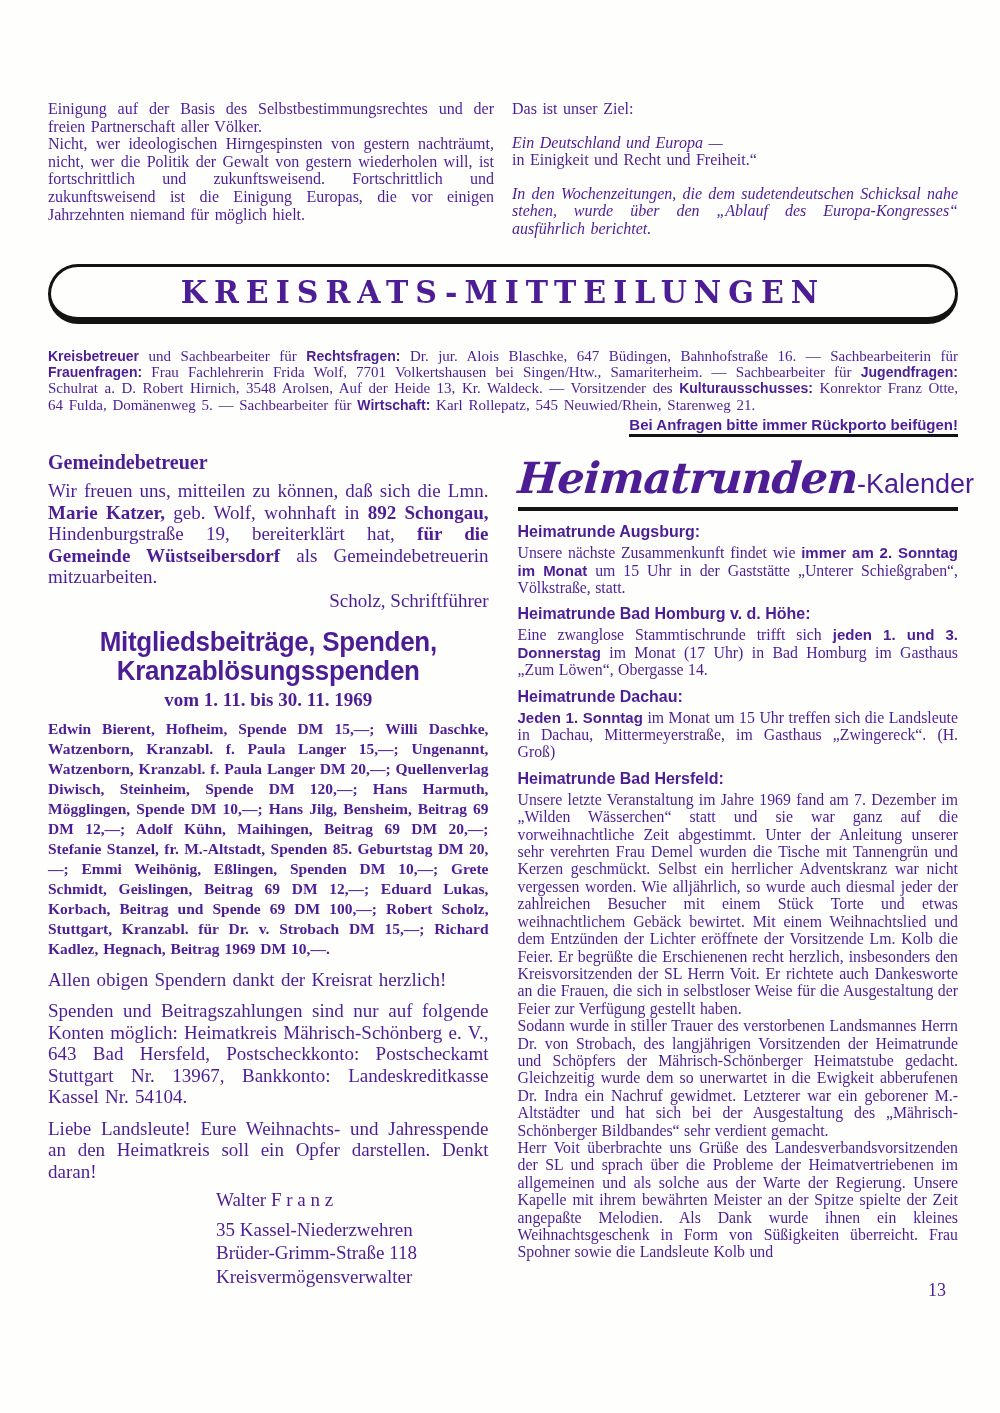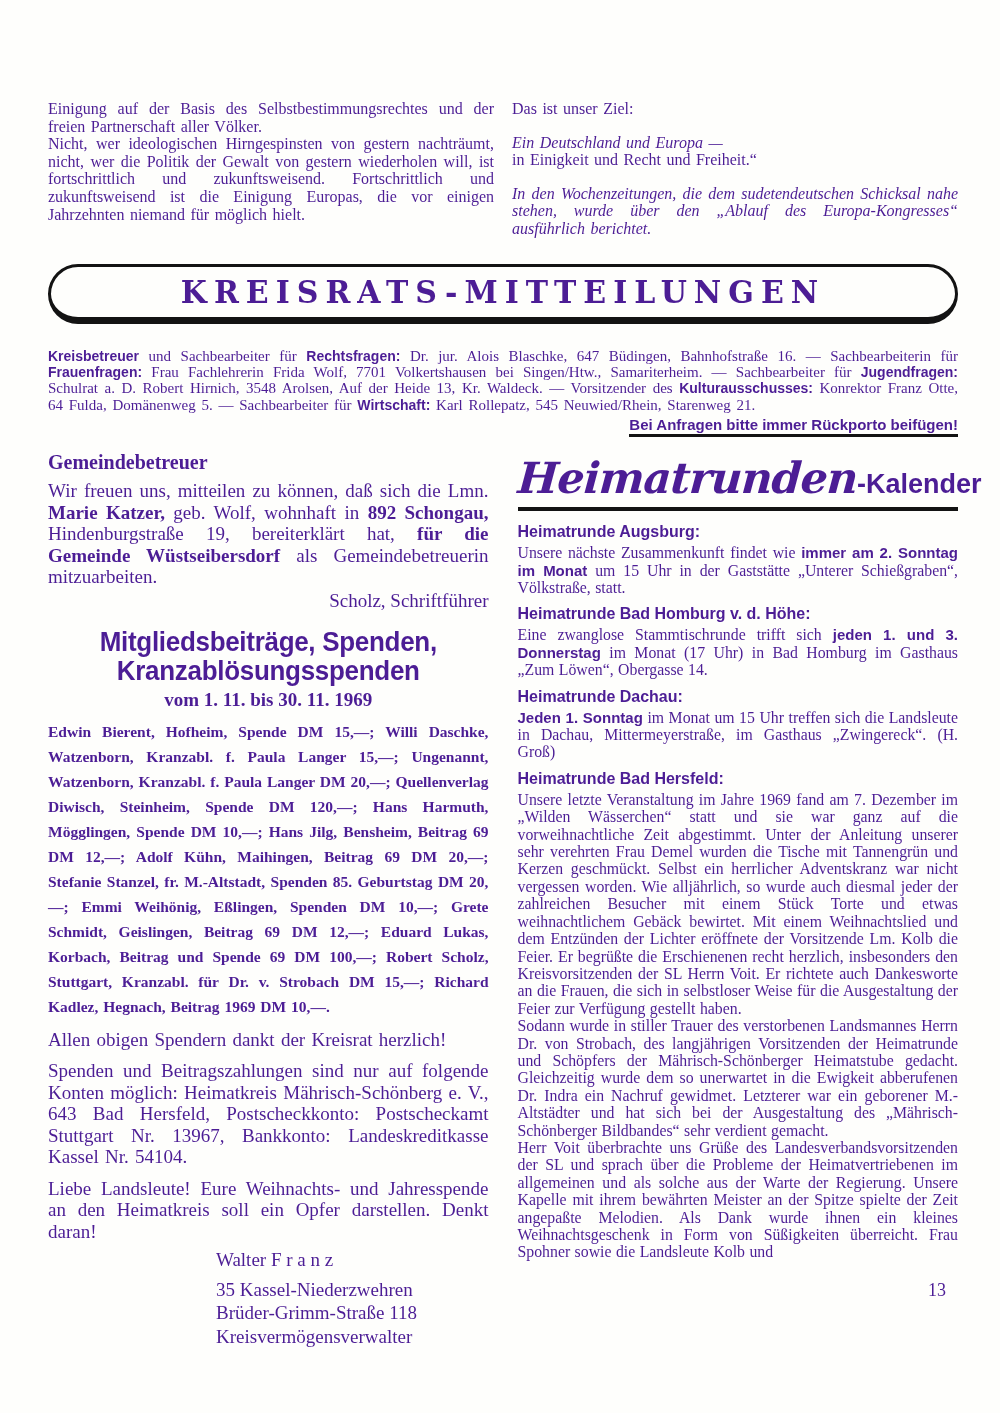--- a/index.html
+++ b/index.html
@@ -44,31 +44,31 @@
   .gb-head{font-size:20px;font-weight:700;margin:0 0 6px;}
   .body19{font-size:19px;line-height:21.5px;word-spacing:1.5px;}
   .body19 .run-b{font-weight:700;}
   .sig-line{text-align:right;font-size:19px;margin-top:2px;}
   .big-head{
     font-family:"Liberation Sans", sans-serif;font-weight:700;
     font-size:26px;line-height:28px;text-align:center;
     letter-spacing:-0.3px;margin:16px 0 5px;transform:scaleY(1.05);
   }
   .date-head{text-align:center;font-weight:700;font-size:19px;margin:2px 0 8px;}
-  .donors{font-size:15.5px;line-height:25px;font-weight:700;word-spacing:1px;}
+  .donors{font-size:15.5px;line-height:20px;font-weight:700;word-spacing:1px;}
   .sig-block{margin:6px 0 0 168px;font-size:19px;line-height:23.5px;}
   .sig-block .first{margin-bottom:6px;}
 
   
   .kal-head{white-space:nowrap;margin-top:2px;}
   .kal-script{
     font-family:"DejaVu Serif", serif;font-style:italic;font-weight:700;
     font-size:43px;letter-spacing:-1px;display:inline-block;transform:skewX(-4deg);
   }
-  .kal-rest{font-family:"Liberation Sans", sans-serif;font-weight:700;font-size:27px;}
+  .kal-rest{font-family:"Liberation Sans", sans-serif;font-weight:400;font-size:27px;}
   .kal-rule{height:4px;background:#131313;margin:4px 0 12px;}
   .hr-head{font-family:"Liberation Sans", sans-serif;font-weight:700;font-size:16px;margin:9px 0 3px;}
   .body15{font-size:15.8px;line-height:17.4px;word-spacing:0.5px;}
   .emph-sans .run-b{font-family:"Liberation Sans", sans-serif;font-weight:700;font-size:15px;}
 
   .page-number{position:absolute;right:54px;top:1280px;font-size:18px;font-weight:400;}
 </style>
 </head>
 <body>
 

